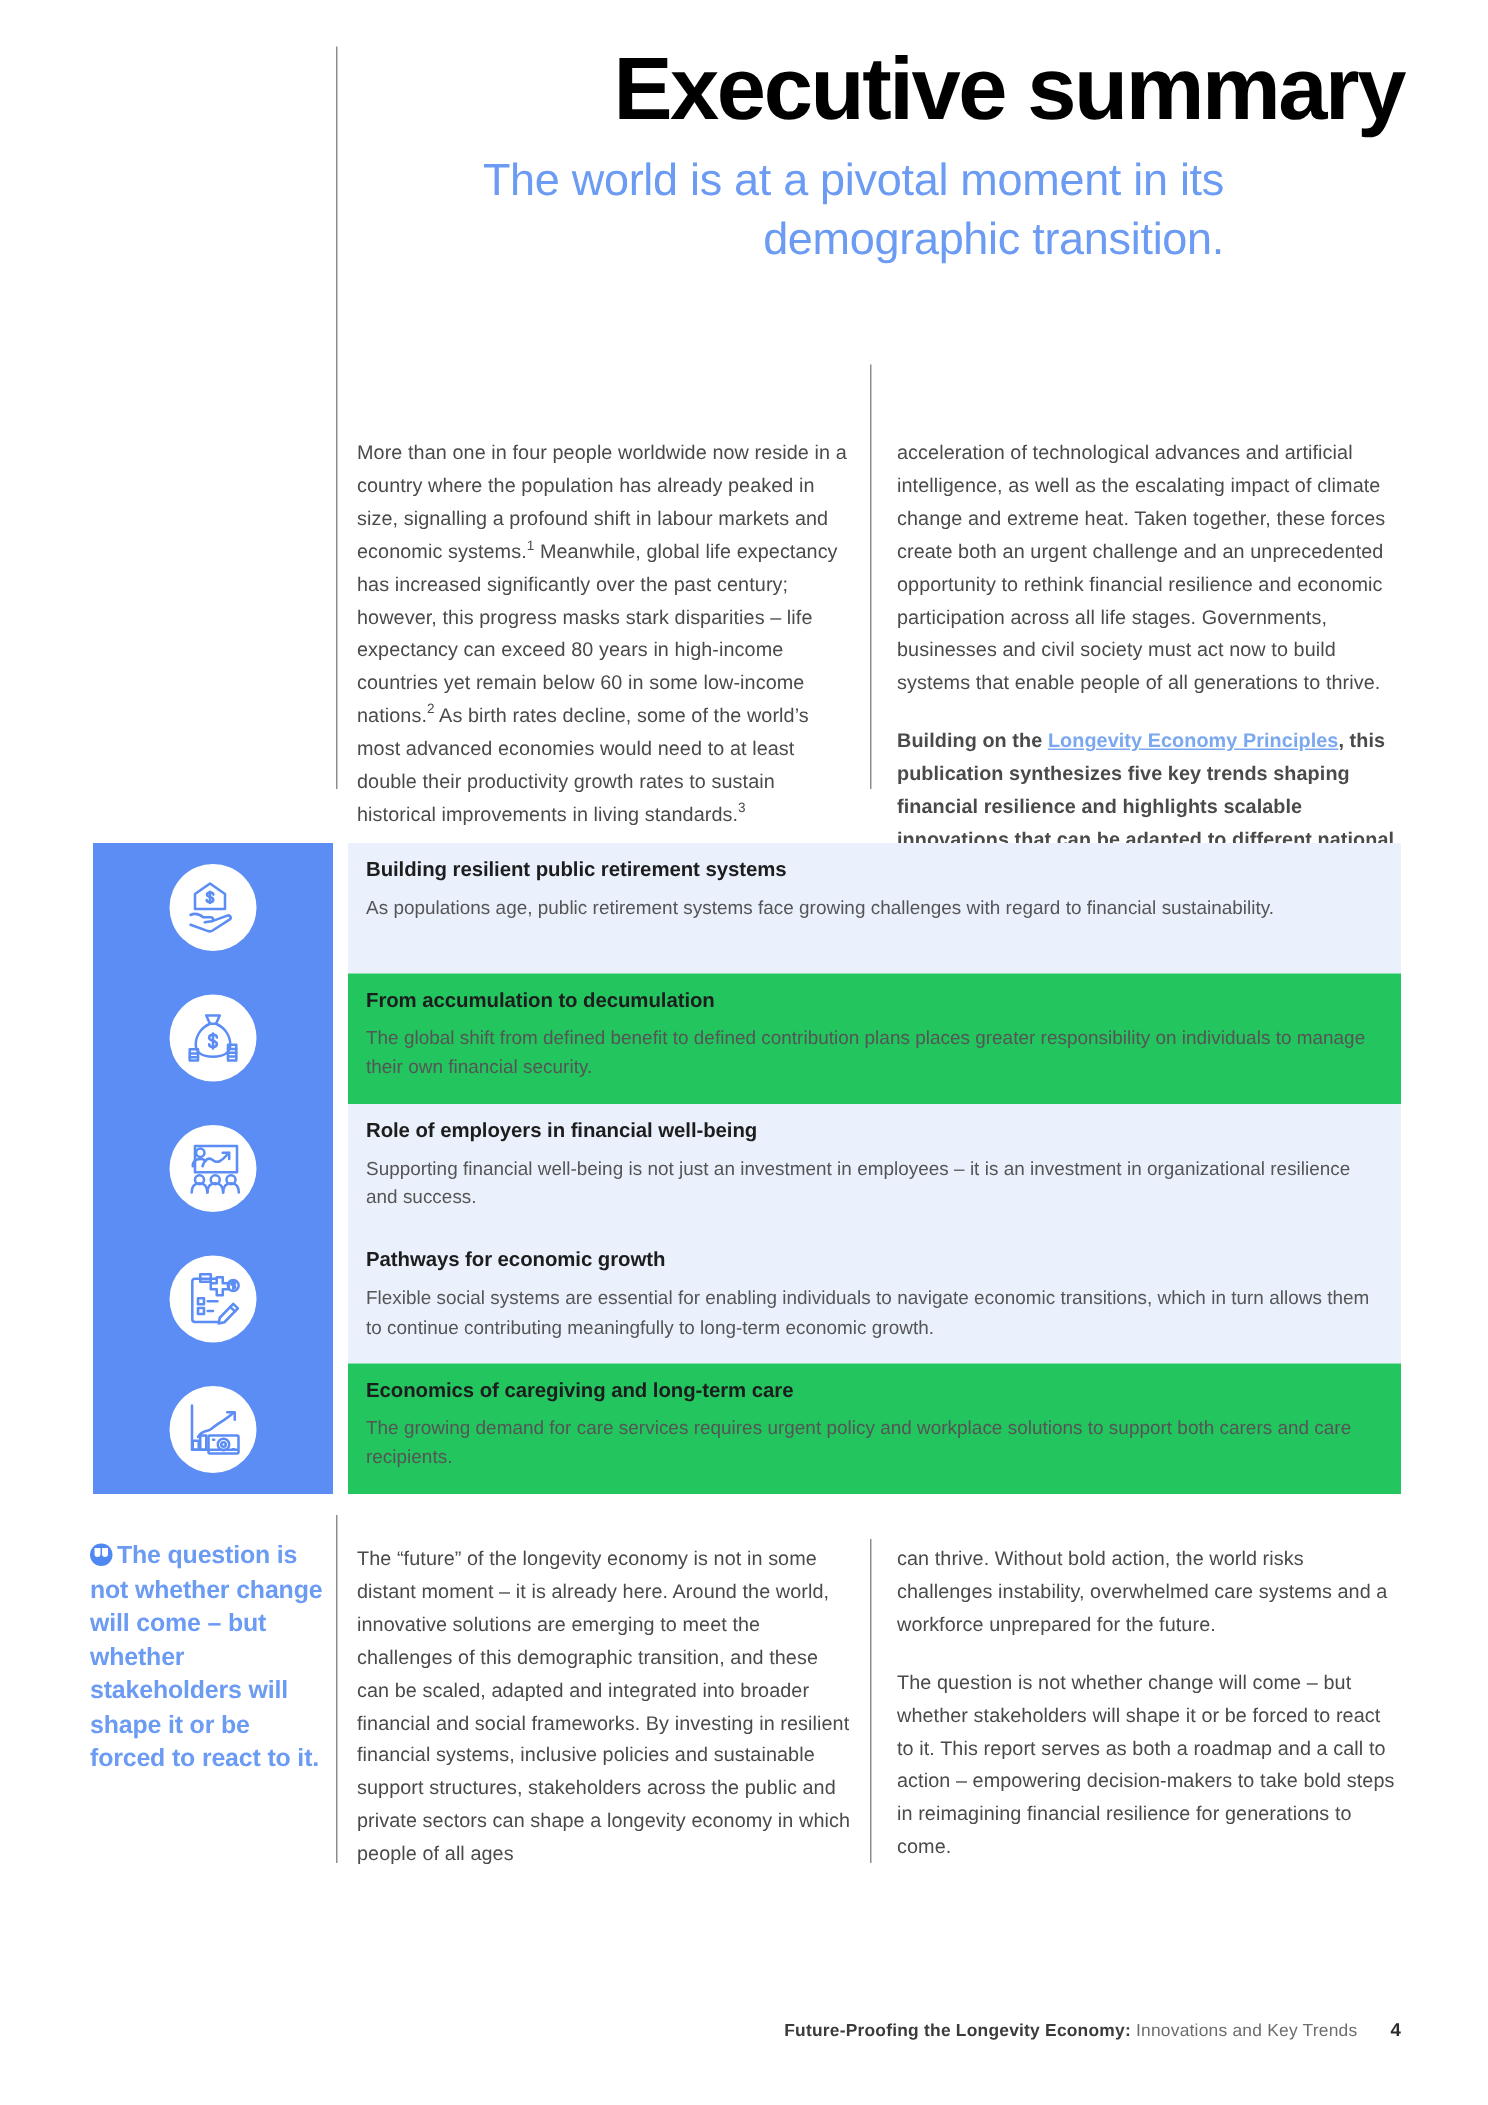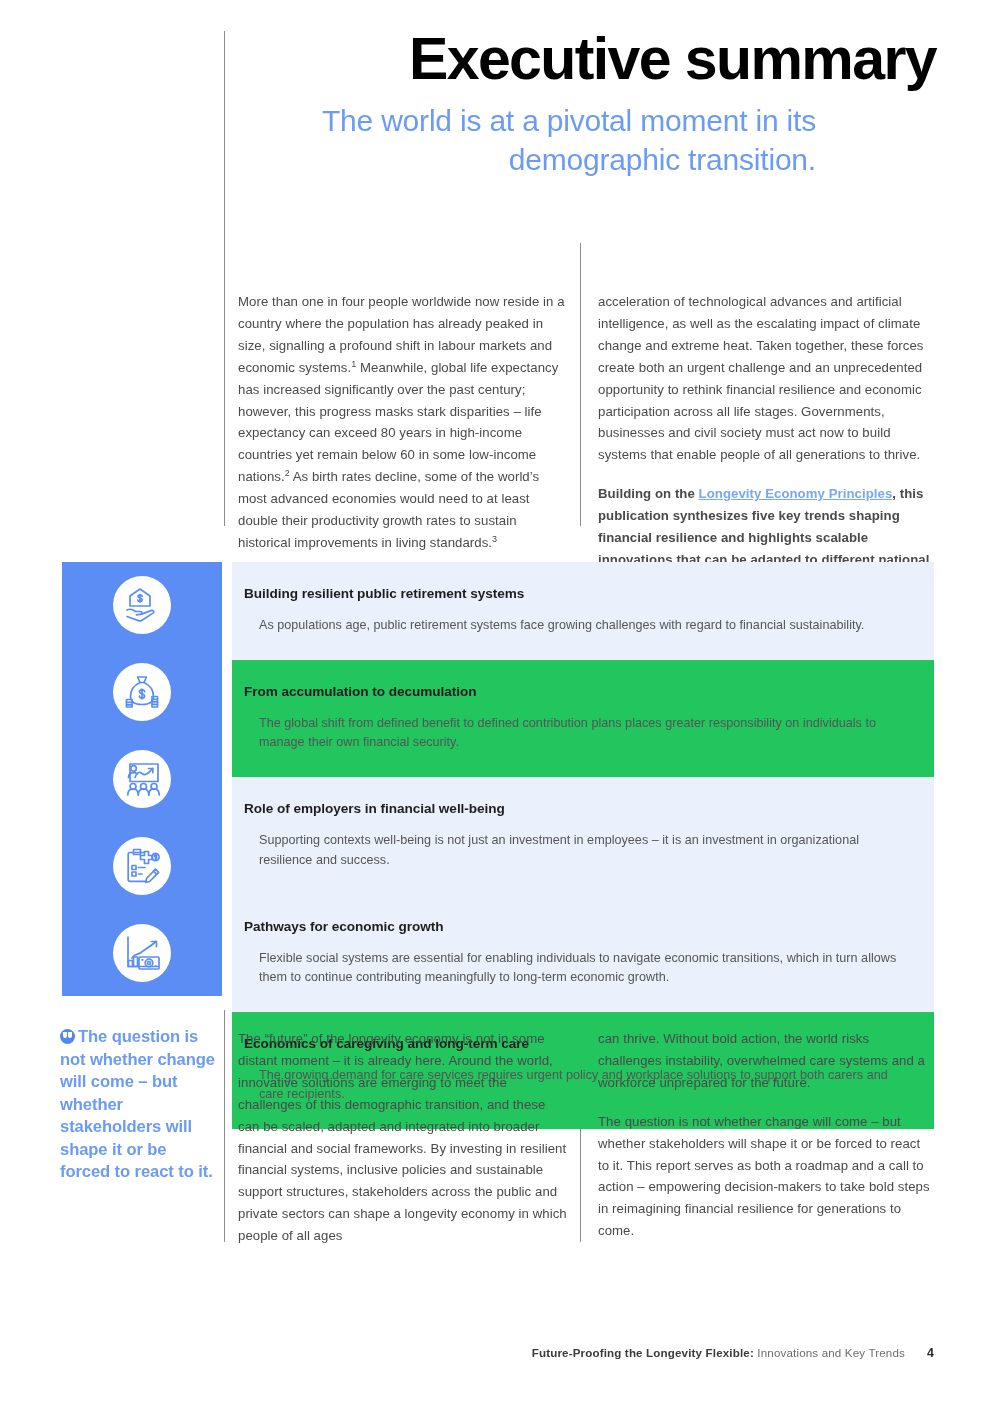--- a/index.html
+++ b/index.html
@@ -125,37 +125,37 @@
     position: absolute;
     left: 170px;
     top: 0;
     width: 702px;
     height: 434px;
     display: flex;
     flex-direction: column;
   }
   .trend-row {
     flex: 1 1 0;
-    padding: 24px 14px 10px 12px;
+    padding: 10px 14px 10px 12px;
     box-sizing: border-box;
   }
   .trend-row.shade-a { background: #eaf1fd; }
   .trend-row.shade-b { background: #22c55e; }
   .trend-title {
     font-size: 13.6px;
     font-weight: bold;
     color: #1d1d1d;
     letter-spacing: -0.05px;
     margin: 0 0 9px 0;
   }
   .trend-desc {
     font-size: 12.6px;
     line-height: 1.52;
     color: #555555;
-    margin: 15px;
+    margin: 0;
     letter-spacing: 0.02px;
   }
 
   
   .pullquote {
     position: absolute;
     left: 60px;
     top: 1026px;
     width: 160px;
     font-size: 16.6px;
@@ -343,21 +343,21 @@
         <p class="trend-desc">As populations age, public retirement systems face growing challenges with regard to financial sustainability.</p>
       </div>
 
       <div class="trend-row shade-b">
         <p class="trend-title">From accumulation to decumulation</p>
         <p class="trend-desc">The global shift from defined benefit to defined contribution plans places greater responsibility on individuals to manage their own financial security.</p>
       </div>
 
       <div class="trend-row shade-a">
         <p class="trend-title">Role of employers in financial well-being</p>
-        <p class="trend-desc">Supporting contexts well-being is not just an investment in employees – it is an investment in organizational resilience and success.</p>
+        <p class="trend-desc">Supporting financial well-being is not just an investment in employees – it is an investment in organizational resilience and success.</p>
       </div>
 
       <div class="trend-row shade-a">
         <p class="trend-title">Pathways for economic growth</p>
         <p class="trend-desc">Flexible social systems are essential for enabling individuals to navigate economic transitions, which in turn allows them to continue contributing meaningfully to long-term economic growth.</p>
       </div>
 
       <div class="trend-row shade-b">
         <p class="trend-title">Economics of caregiving and long-term care</p>
         <p class="trend-desc">The growing demand for care services requires urgent policy and workplace solutions to support both carers and care recipients.</p>
@@ -373,16 +373,16 @@
   <div class="outro-col left">
     <p>The “future” of the longevity economy is not in some distant moment – it is already here. Around the world, innovative solutions are emerging to meet the challenges of this demographic transition, and these can be scaled, adapted and integrated into broader financial and social frameworks. By investing in resilient financial systems, inclusive policies and sustainable support structures, stakeholders across the public and private sectors can shape a longevity economy in which people of all ages</p>
   </div>
 
   <div class="outro-col right">
     <p>can thrive. Without bold action, the world risks challenges instability, overwhelmed care systems and a workforce unprepared for the future.</p>
     <p>The question is not whether change will come – but whether stakeholders will shape it or be forced to react to it. This report serves as both a roadmap and a call to action – empowering decision-makers to take bold steps in reimagining financial resilience for generations to come.</p>
   </div>
 
   <div class="footer">
-    <span class="footer-strong">Future-Proofing the Longevity Flexible:</span><span> Innovations and Key Trends</span><span class="footer-page">4</span>
+    <span class="footer-strong">Future-Proofing the Longevity Economy:</span><span> Innovations and Key Trends</span><span class="footer-page">4</span>
   </div>
 
 </div>
 
 </body></html>

